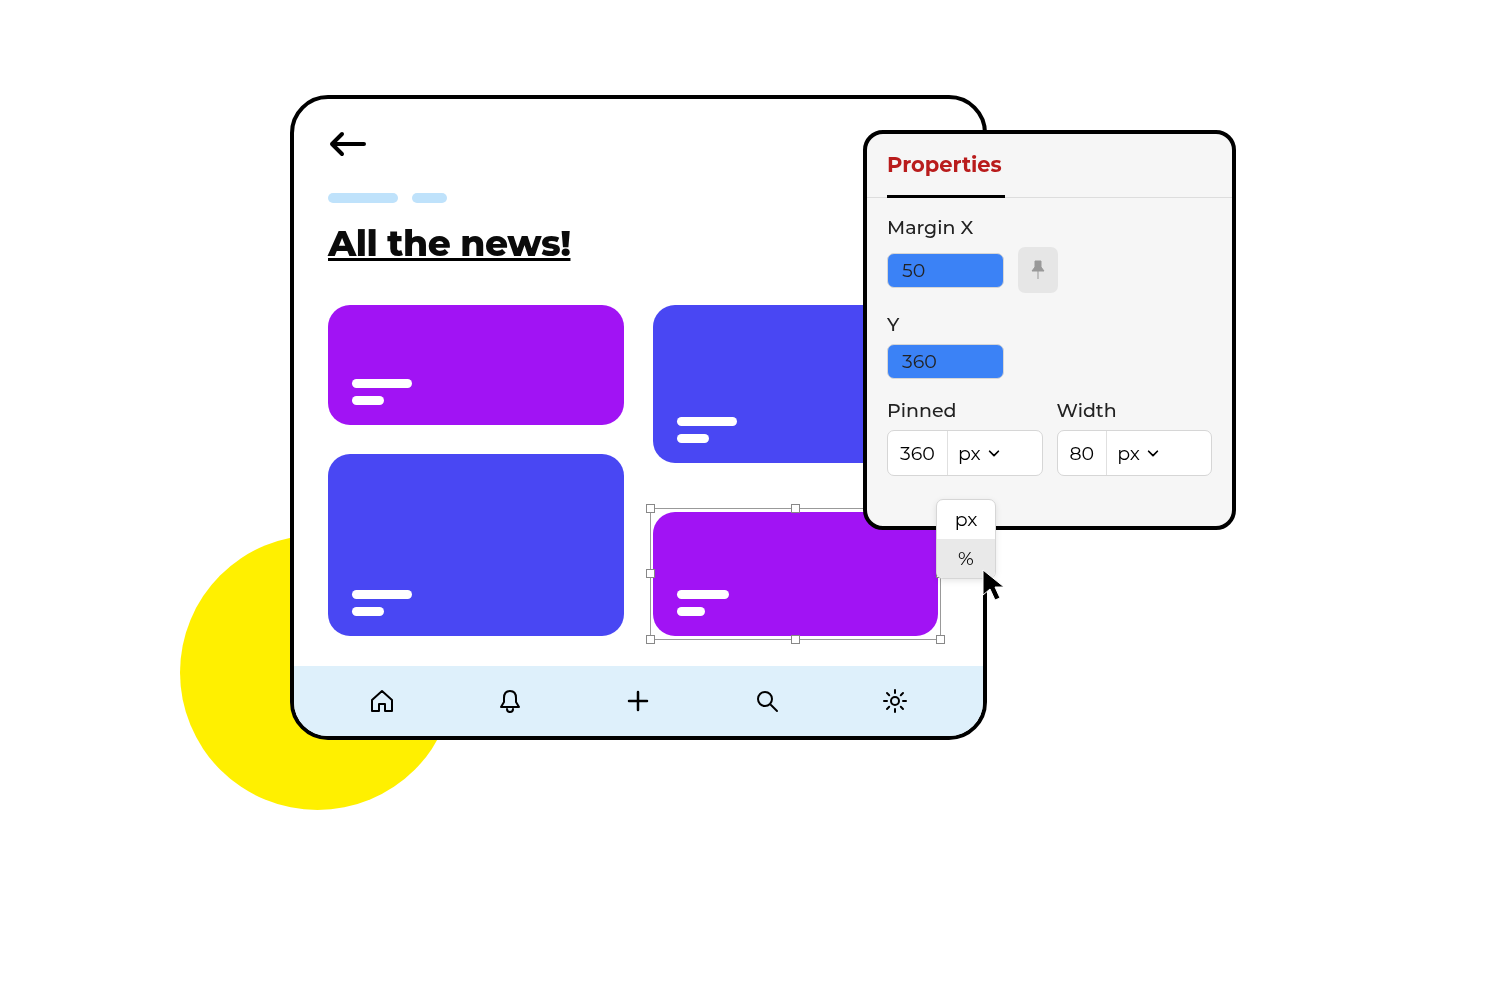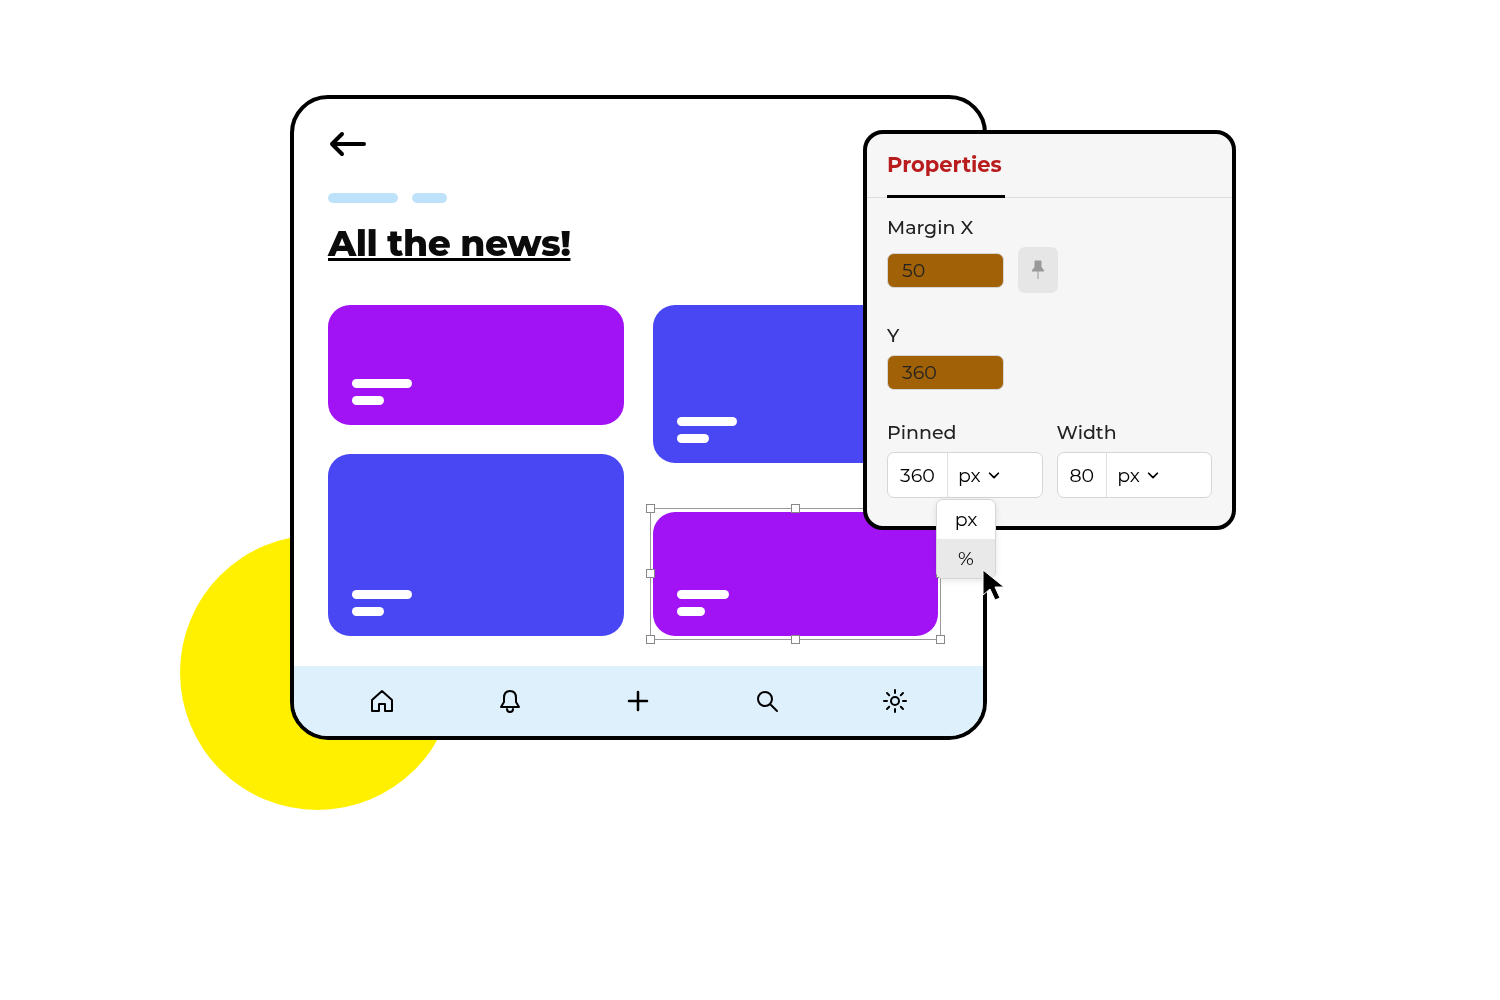--- a/index.html
+++ b/index.html
@@ -160,35 +160,35 @@
     left:20px;
     bottom:-1px;
     width:118px;
     height:3px;
     background:#000;
   }
   .props-body {
     padding: 18px 20px 20px 20px;
     display: flex;
     flex-direction: column;
-    gap: 31px;
+    gap: 20px;
   }
   .row {
     display: flex;
     align-items: center;
     gap: 14px;
   }
   .lbl {
     font-size: 19px;
     color: #222;
     margin-bottom: 8px;
     font-weight: 500;
   }
   .input-box {
-    background: #a16207;
+    background: #3b82f6;
     border: 1px solid #d6d6d6;
     border-radius: 7px;
     height: 35px;
     display: flex;
     align-items: center;
     padding: 0 14px;
     font-size: 19px;
     color: #222;
   }
   .select-like {

